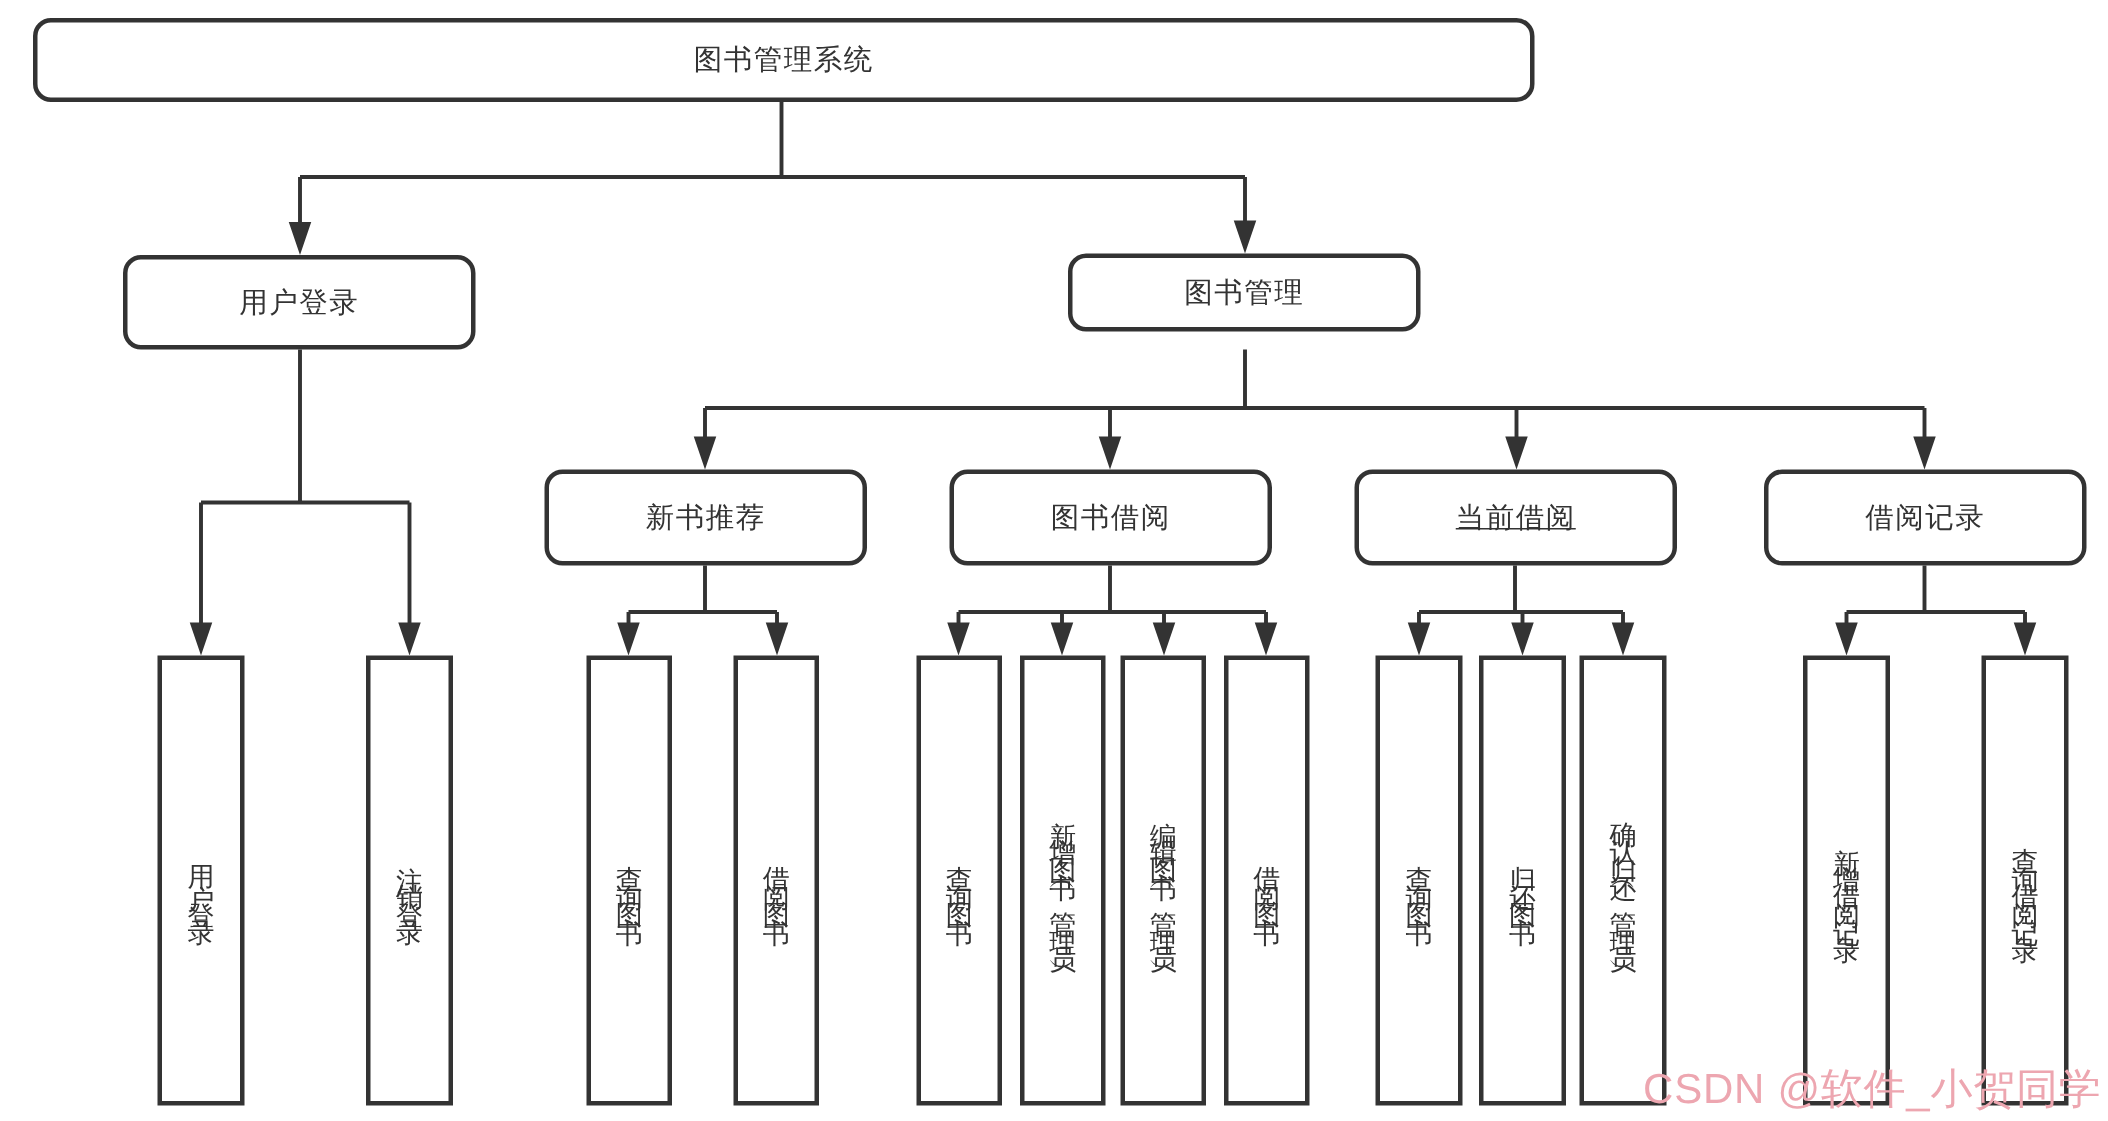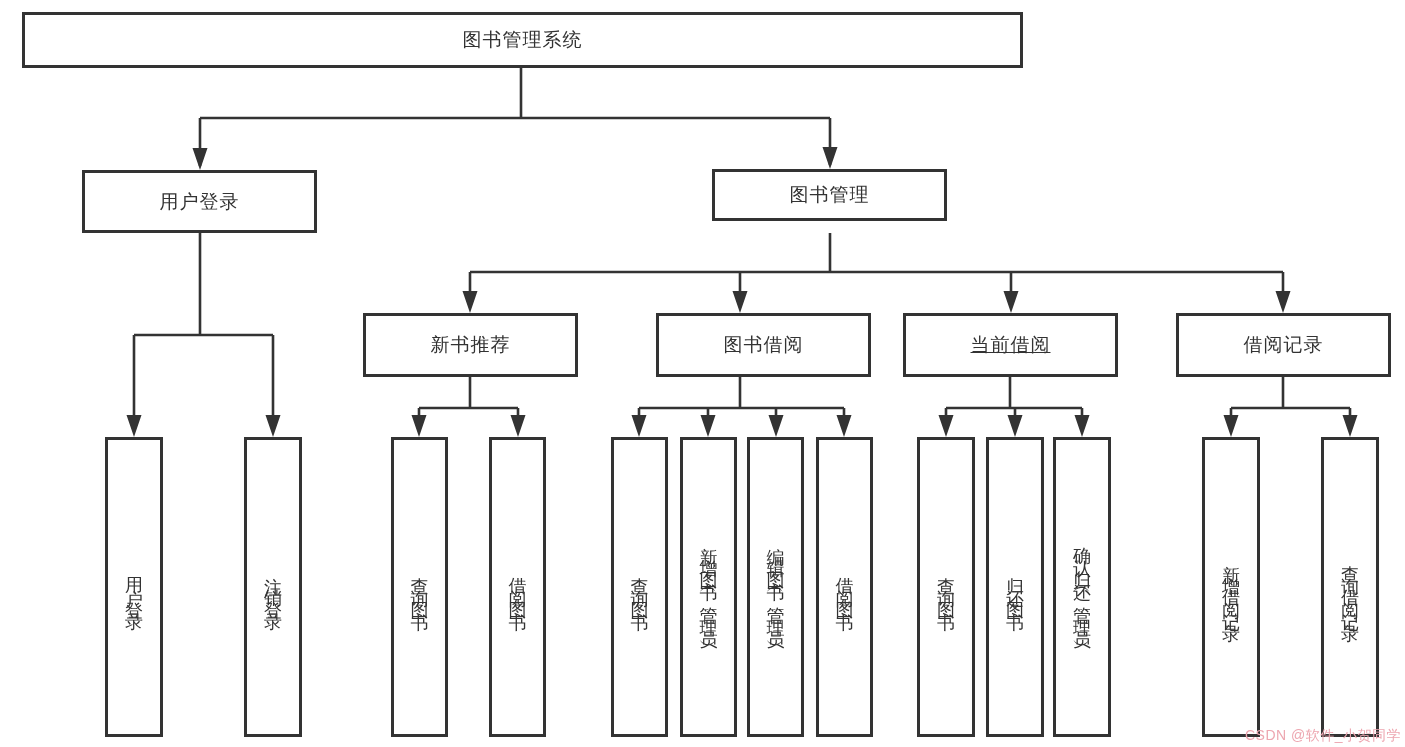--- a/index.html
+++ b/index.html
@@ -29,36 +29,37 @@
     border: 3px solid #333333;
     background: #ffffff;
     display: flex;
     align-items: center;
     justify-content: center;
   }
   .node.h-label {
     font-size: 19px;
     letter-spacing: 1px;
     white-space: nowrap;
+    border-radius: 12px;
   }
   .node.leaf {
     font-size: 18px;
   }
   .node.leaf .v-text {
     writing-mode: vertical-rl;
     text-orientation: mixed;
     letter-spacing: 12px;
     line-height: 1;
     white-space: nowrap;
   }
   .watermark {
     position: absolute;
     right: 4px;
     bottom: 2px;
-    font-size: 14px;
+    font-size: 28px;
     letter-spacing: 0.5px;
     color: #eda6b0;
     white-space: nowrap;
     pointer-events: none;
   }
 </style>
 </head>
 <body>
 
 <div class="canvas">
@@ -99,21 +100,21 @@
   <div class="node h-label" style="left:82px; top:170px; width:235px; height:63px;">
     <span>用户登录</span>
   </div>
   <div class="node h-label" style="left:712px; top:169px; width:235px; height:52px;">
     <span>图书管理</span>
   </div>
 
   <div class="node h-label" style="left:363px; top:313px; width:215px; height:64px;">
     <span>新书推荐</span>
   </div>
-  <div class="node h-label" style="left:633px; top:313px; width:215px; height:64px;margin-left:23px;">
+  <div class="node h-label" style="left:633px; top:313px; width:215px; height:64px;">
     <span>图书借阅</span>
   </div>
   <div class="node h-label" style="left:903px; top:313px; width:215px; height:64px;text-decoration:underline;">
     <span>当前借阅</span>
   </div>
   <div class="node h-label" style="left:1176px; top:313px; width:215px; height:64px;">
     <span>借阅记录</span>
   </div>
 
   <div class="node leaf" style="left:105px; top:437px; width:58px; height:300px;">

